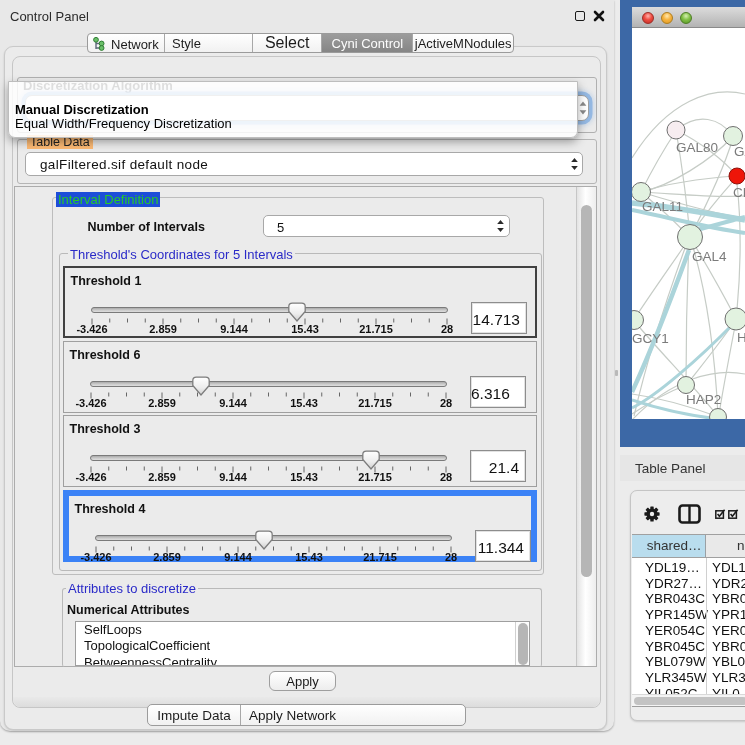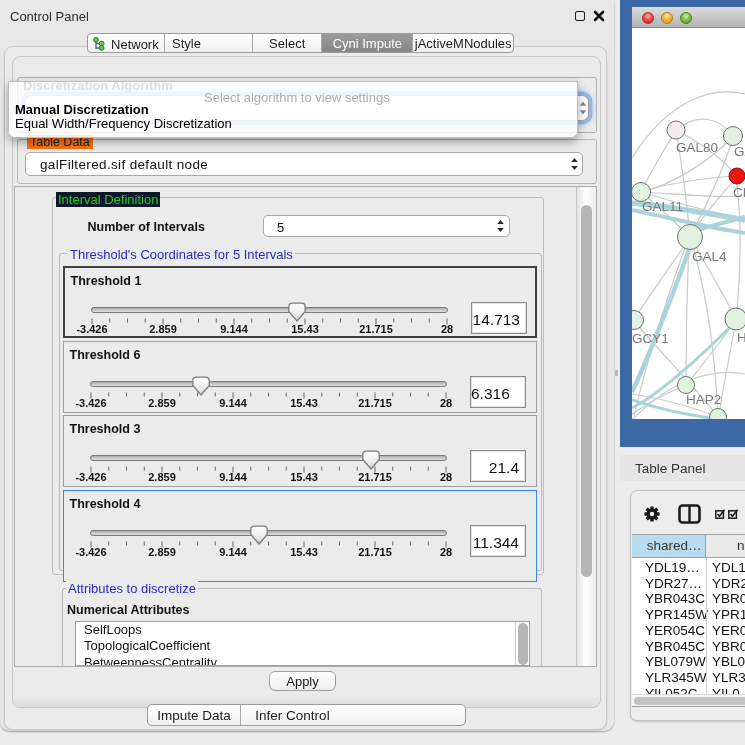--- a/index.html
+++ b/index.html
@@ -11,44 +11,44 @@
 <div class="abs" style="left:12px;top:56px;width:589px;height:652px;background:#ebebeb;border:1px solid #c6c6c6;border-radius:8px;"></div>
 <div class="abs" style="left:13px;top:697px;width:587px;height:10px;background:linear-gradient(#e9e9e9,#dcdcdc);border-radius:0 0 8px 8px;"></div>
 <div style="position:absolute;left:87px;top:33px;width:427px;height:20px;border:1px solid #9b9b9b;border-radius:4px;background:linear-gradient(#ffffff,#f1f1f1);overflow:hidden;display:flex;">
       <div style="width:89px;height:100%;display:flex;align-items:flex-end;justify-content:center;font-size:13px;font-weight:500;box-sizing:border-box;white-space:nowrap;color:#1c1c1c;"><svg width="14" height="15" viewBox="0 0 14 15" style="margin-right:4px;">
           <path d="M3,3 V12 M3,6.5 H7 M3,11 H7" stroke="#5d6a7a" stroke-width="1.4" fill="none"></path>
           <circle cx="3" cy="2.8" r="2.4" fill="#6abf69" stroke="#2e7d32" stroke-width="1"></circle>
           <circle cx="8.6" cy="6.5" r="2.4" fill="#6abf69" stroke="#2e7d32" stroke-width="1"></circle>
           <circle cx="8.6" cy="11" r="2.4" fill="#6abf69" stroke="#2e7d32" stroke-width="1"></circle>
         </svg>Network</div>
       <div style="width:52px;height:100%;display:flex;align-items:center;justify-content:center;font-size:13px;font-weight:500;box-sizing:border-box;white-space:nowrap;color:#1c1c1c;border-left:1px solid #a8a8a8;">Style</div>
-      <div style="width:81px;height:100%;display:flex;align-items:center;justify-content:center;font-size:13px;font-weight:500;box-sizing:border-box;white-space:nowrap;color:#1c1c1c;border-left:1px solid #a8a8a8;margin-left:44px;">Select</div>
-      <div style="width:107px;height:100%;display:flex;align-items:center;justify-content:center;font-size:13px;font-weight:500;box-sizing:border-box;white-space:nowrap;background:linear-gradient(#9c9c9c,#858585);color:#fdfdfd;border-left:1px solid #a8a8a8;">Cyni Impute</div>
+      <div style="width:81px;height:100%;display:flex;align-items:center;justify-content:center;font-size:16px;font-weight:500;box-sizing:border-box;white-space:nowrap;color:#1c1c1c;border-left:1px solid #a8a8a8;margin-left:44px;">Select</div>
+      <div style="width:107px;height:100%;display:flex;align-items:center;justify-content:center;font-size:13px;font-weight:500;box-sizing:border-box;white-space:nowrap;background:linear-gradient(#9c9c9c,#858585);color:#fdfdfd;border-left:1px solid #a8a8a8;">Cyni Control</div>
       <div style="width:118px;height:100%;display:flex;align-items:center;justify-content:center;font-size:13px;font-weight:500;box-sizing:border-box;white-space:nowrap;color:#1c1c1c;border-left:1px solid #a8a8a8;">jActiveMNodules</div>
     </div>
 <div class="abs" style="left:17px;top:77px;width:580px;height:56px;border:1px solid #b0b0b0;border-radius:3px;"></div>
 <div class="abs" style="left:23px;top:78px;font-size:13px;font-weight:600;color:#303030;">Discretization Algorithm</div>
 <div class="abs" style="left:25px;top:95px;width:564px;height:26px;background:#fff;border:1px solid #9f9f9f;border-radius:7px;box-shadow:0 0 0 3.5px rgba(110,162,221,.6),0 0 4px 5px rgba(110,162,221,.28);"></div>
 <svg class="abs" style="left:578px;top:100px;" width="10" height="16">
       <path d="M5,1.5 L8.4,5.8 L1.6,5.8 Z" fill="#8a8a8a"></path>
       <path d="M5,14.5 L8.4,10.2 L1.6,10.2 Z" fill="#8a8a8a"></path>
     </svg>
 <div class="abs" style="left:17px;top:139px;width:580px;height:45px;border:1px solid #b5b5b5;border-radius:3px;"></div>
-<div class="abs" style="left:27px;top:135px;font-size:12.5px;color:#222;background:#f97316;padding:0 3px;">Table Data</div>
+<div class="abs" style="left:27px;top:135px;font-size:12.5px;color:#222;background:#fdba74;padding:0 3px;">Table Data</div>
 <div class="abs" style="left:25px;top:152px;width:558px;height:24px;background:#fff;border:1px solid #a8a8a8;border-radius:5px;"></div>
 <div class="abs" style="left:40px;top:157px;font-size:13.5px;letter-spacing:0.35px;color:#111;">galFiltered.sif default node</div>
 <svg class="abs" style="left:570px;top:157px;" width="9" height="14">
       <path d="M4.5,1 L7.8,5 L1.2,5 Z" fill="#2a2a2a"></path>
       <path d="M4.5,13 L7.8,9 L1.2,9 Z" fill="#2a2a2a"></path>
     </svg>
 <div class="abs" style="left:14px;top:186px;width:583px;height:481px;border:1px solid #acacac;background:#ebebeb;"></div>
 <div class="abs" style="left:576px;top:187px;width:20px;height:479px;background:linear-gradient(90deg,#e3e3e3,#ffffff 45%,#ededed);border-left:1px solid #c6c6c6;"></div>
 <div class="abs" style="left:581px;top:205px;width:11px;height:372px;background:#b6b6b6;border-radius:5.5px;"></div>
 <div class="abs" style="left:52px;top:196.5px;width:491.5px;height:378px;border:1px solid #bdbdbd;border-radius:3px;"></div>
-<div class="abs" style="left:56px;top:191.5px;font-size:13px;color:#27ca27;background:#0f172a;padding:0 2px;">Interval Definition</div>
+<div class="abs" style="left:56px;top:191.5px;font-size:13px;color:#27ca27;background:#1d4ed8;padding:0 2px;">Interval Definition</div>
 <div class="abs" style="left:87.5px;top:220px;font-size:12.5px;font-weight:bold;color:#111;">Number of Intervals</div>
 <div class="abs" style="left:263px;top:215px;width:247px;height:22px;background:#fff;border:1px solid #a8a8a8;border-radius:5px;"></div>
 <div class="abs" style="left:277px;top:219.5px;font-size:13px;color:#111;">5</div>
 <svg class="abs" style="left:496px;top:219px;" width="9" height="14">
       <path d="M4.5,1 L7.8,5 L1.2,5 Z" fill="#2a2a2a"></path>
       <path d="M4.5,13 L7.8,9 L1.2,9 Z" fill="#2a2a2a"></path>
     </svg>
 <div class="abs" style="left:58.5px;top:253px;width:483px;height:318px;border:1px solid #b9b9b9;border-radius:3px;"></div>
 <div class="abs" style="left:68px;top:246.5px;font-size:13px;color:#2a2ac8;background:#ebebeb;padding:0 2px;">Threshold's Coordinates for 5 Intervals</div>
 <div style="position:absolute;left:63px;top:266px;width:473.5px;height:72px;border:2px solid #404040;background:#ebebeb;">
@@ -125,21 +125,21 @@
         <path d="M298.8,38.7 Q298.8,35.2 302.3,35.2 L311.7,35.2 Q315.2,35.2 315.2,38.7 L315.2,43.4 L307.0,53 L298.8,43.4 Z" fill="url(#thg)" stroke="#7c7c7c" stroke-width="1.3"></path>
       </svg>
       <span style="position:absolute;left:27px;top:55px;transform:translateX(-50%);font-weight:bold;font-size:11px;color:#111;">-3.426</span>
       <span style="position:absolute;left:98px;top:55px;transform:translateX(-50%);font-weight:bold;font-size:11px;color:#111;">2.859</span>
       <span style="position:absolute;left:169px;top:55px;transform:translateX(-50%);font-weight:bold;font-size:11px;color:#111;">9.144</span>
       <span style="position:absolute;left:240px;top:55px;transform:translateX(-50%);font-weight:bold;font-size:11px;color:#111;">15.43</span>
       <span style="position:absolute;left:311px;top:55px;transform:translateX(-50%);font-weight:bold;font-size:11px;color:#111;">21.715</span>
       <span style="position:absolute;left:382px;top:55px;transform:translateX(-50%);font-weight:bold;font-size:11px;color:#111;">28</span>
       <div style="position:absolute;left:406px;top:34px;width:56px;height:32px;background:#fff;border:1px solid #8d8d8d;box-shadow:inset 0 0 0 1px #e2e2e2;font-size:15.5px;color:#111;text-align:right;padding-right:6px;line-height:33px;">21.4</div>
     </div>
-<div style="position:absolute;left:63px;top:490px;width:473.5px;height:92px;border:1px solid #3b82f6;background:#ebebeb;">
+<div style="position:absolute;left:63px;top:490px;width:473.5px;height:72px;border:6px solid #3b82f6;background:#ebebeb;">
       <div style="position:absolute;left:5.5px;top:6px;font-weight:bold;font-size:12.5px;color:#111;">Threshold 4</div>
       <svg width="471" height="72" style="position:absolute;left:0;top:0;">
         <defs>
           <linearGradient id="trg4" x1="0" y1="0" x2="0" y2="1">
             <stop offset="0" stop-color="#a2a2a2"></stop>
             <stop offset="0.5" stop-color="#c9c9c9"></stop>
             <stop offset="1" stop-color="#e3e3e3"></stop>
           </linearGradient>
           <linearGradient id="thg" x1="0" y1="0" x2="0" y2="1">
             <stop offset="0" stop-color="#ffffff"></stop>
@@ -163,25 +163,24 @@
 <div class="abs" style="left:66px;top:581px;font-size:13px;color:#2a2ac8;background:#ebebeb;padding:0 2px;">Attributes to discretize</div>
 <div class="abs" style="left:67px;top:603px;font-size:12.5px;font-weight:bold;color:#111;">Numerical Attributes</div>
 <div class="abs" style="left:75px;top:621px;width:455px;height:45px;background:#fff;border:1px solid #9f9f9f;overflow:hidden;">
       <div style="position:absolute;left:8px;top:0.2px;font-size:13px;color:#111;line-height:16.3px;">SelfLoops<br>TopologicalCoefficient<br>BetweennessCentrality</div>
       <div style="position:absolute;right:0;top:0;width:14px;height:100%;background:#fdfdfd;border-left:1px solid #d0d0d0;"></div>
       <div style="position:absolute;right:1.5px;top:1px;width:10px;height:42px;background:#b6b6b6;border-radius:5px;"></div>
     </div>
 <div class="abs" style="left:269px;top:671px;width:67px;height:20px;background:linear-gradient(#ffffff,#ededed);border:1px solid #9e9e9e;border-radius:6px;text-align:center;font-size:13px;color:#1a1a1a;line-height:19px;">Apply</div>
 <div style="position:absolute;left:147px;top:704px;width:319px;height:22px;border:1px solid #9b9b9b;border-radius:5px;background:linear-gradient(#ffffff,#f1f1f1);overflow:hidden;display:flex;">
       <div style="width:92px;height:100%;display:flex;align-items:center;justify-content:center;font-size:13.5px;font-weight:500;box-sizing:border-box;white-space:nowrap;color:#1c1c1c;">Impute Data</div>
-      <div style="width:104px;height:100%;display:flex;align-items:center;justify-content:center;font-size:13.5px;font-weight:500;box-sizing:border-box;white-space:nowrap;color:#1c1c1c;border-left:1px solid #a8a8a8;">Infer Control</div>
+      <div style="width:104px;height:100%;display:flex;align-items:center;justify-content:center;font-size:13.5px;font-weight:500;box-sizing:border-box;white-space:nowrap;color:#1c1c1c;border-left:1px solid #a8a8a8;">Apply Network</div>
     </div>
 <div class="abs" style="left:615px;top:370px;width:3px;height:6px;background:#b9b9b9;border-radius:1px;"></div>
 <div class="abs" style="left:8px;top:81px;width:570px;height:57px;background:rgba(255,255,255,0.84);border:1px solid #bdbdbd;border-radius:0 0 7px 7px;box-shadow:0 4px 10px rgba(0,0,0,.35);"></div>
-<div class="abs" style="left:204px;top:90px;font-size:13px;color:#adadad;">Select algorithm to view settings</div>
 <div class="abs" style="left:15px;top:101.5px;font-size:13px;font-weight:bold;color:#000;">Manual Discretization</div>
 <div class="abs" style="left:15px;top:116px;font-size:13px;color:#000;">Equal Width/Frequency Discretization</div>
 <div class="abs" style="left:620px;top:0;width:125px;height:447px;background:#3c68a6;"></div>
 <div class="abs" style="left:632px;top:7px;width:113px;height:21px;background:linear-gradient(#dcdcdc,#b3b3b3);border-bottom:1px solid #8a8a8a;"></div>
 <div class="abs" style="left:642px;top:11.5px;width:12px;height:12px;border-radius:50%;background:radial-gradient(circle at 50% 30%, #ffb3ad 0%, #ee4b40 45%, #d33a30 75%, #b02c26 100%);border:1px solid #9d2d27;"></div>
 <div class="abs" style="left:661px;top:11.5px;width:12px;height:12px;border-radius:50%;background:radial-gradient(circle at 50% 30%, #ffe9b0 0%, #f6b23e 45%, #e9a42e 75%, #c28424 100%);border:1px solid #ad7d1e;"></div>
 <div class="abs" style="left:680px;top:11.5px;width:12px;height:12px;border-radius:50%;background:radial-gradient(circle at 50% 30%, #d6f0b2 0%, #82c046 45%, #68a833 75%, #54862a 100%);border:1px solid #4e7d26;"></div>
 <div class="abs" style="left:632px;top:28px;width:113px;height:391px;background:#fff;overflow:hidden;">
 <svg width="113" height="391" viewBox="632 28 113 391" style="position:absolute;left:0;top:0;">
         <path d="M632,158 C668,100 712,86 745,94" fill="none" stroke="#c6ccc6" stroke-width="1.2"></path>

